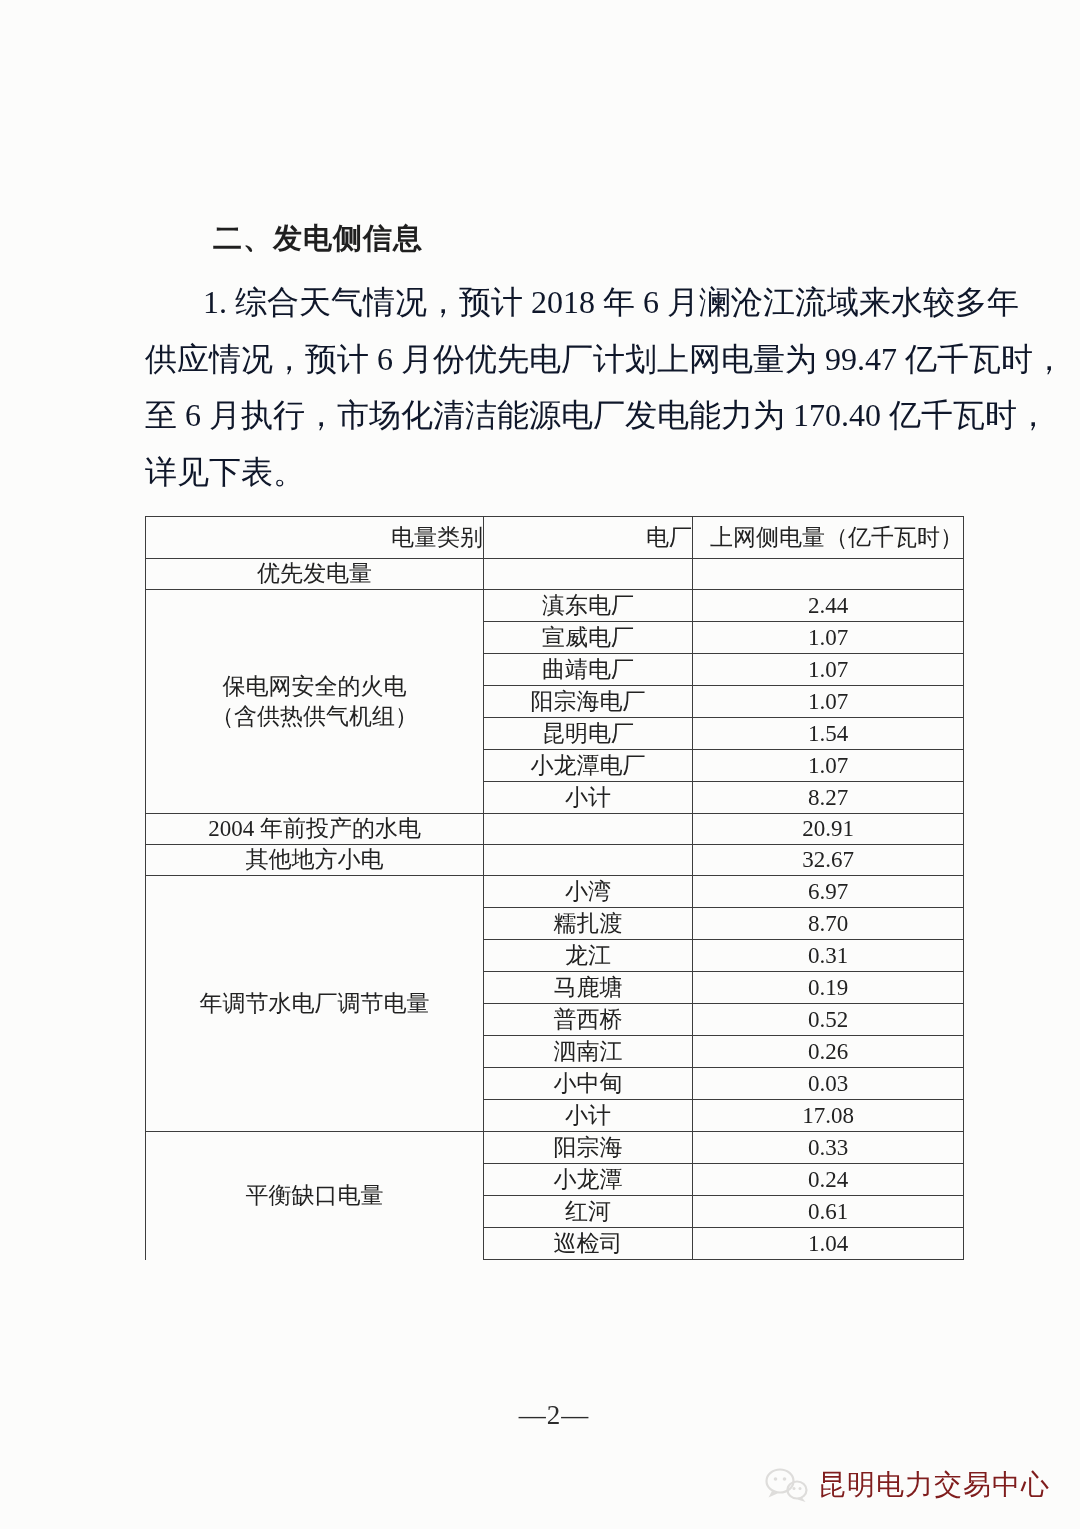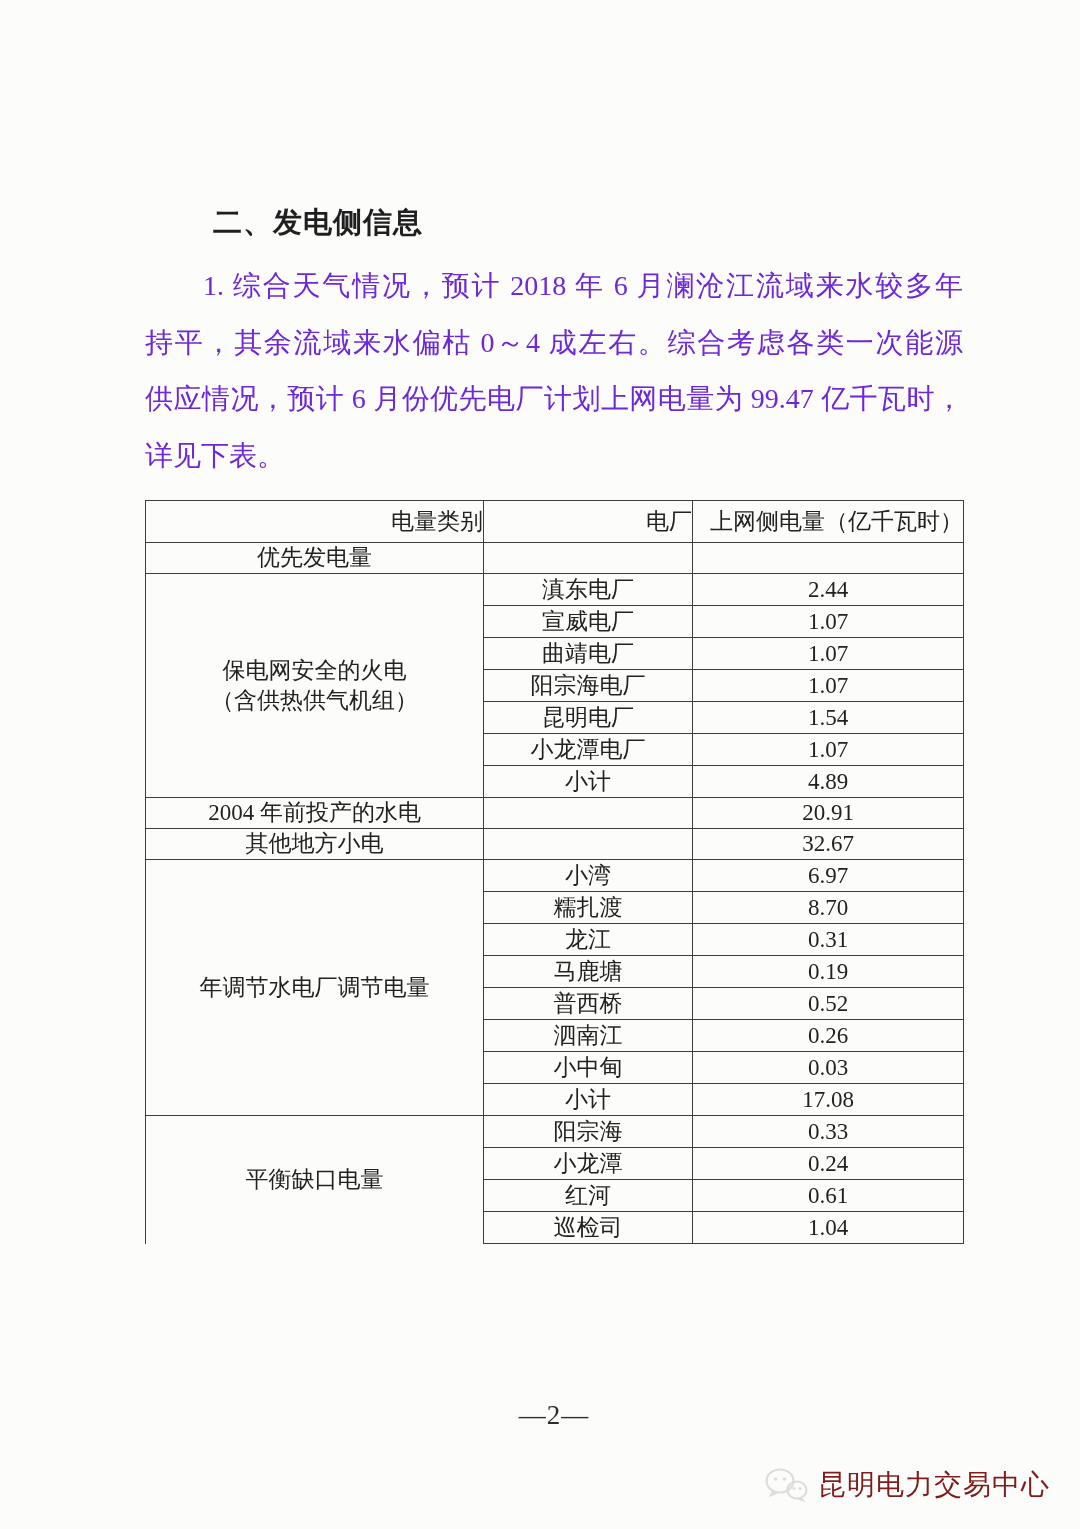--- a/index.html
+++ b/index.html
@@ -12,37 +12,37 @@
     width: 1080px;
     height: 1529px;
     background: #fcfcfb;
     overflow: hidden;
     color: #232323;
     font-family: "Liberation Serif", "DejaVu Serif", serif;
   }
   #content {
     position: absolute;
     left: 145px;
-    top: 0;
+    top: 16px;
     width: 818px;
   }
   .heading {
     margin-top: 202px;
     padding-left: 68px;
     font-family: "Liberation Sans", "DejaVu Sans", sans-serif;
     font-weight: 700;
     font-size: 29px;
     letter-spacing: 1px;
     color: #1f1f1f;
     line-height: 40px;
   }
   .paragraph {
     margin-top: 16px;
-    font-size: 28px;
-    color: #6d28d9;
+    font-size: 32px;
+    color: #0f172a;
   }
   .para-line {
     line-height: 56.5px;
     text-align: justify;
     text-align-last: justify;
     text-justify: inter-character;
     white-space: nowrap;
   }
   .para-line.first { text-indent: 58px; }
   .para-line.last  { text-align-last: left; white-space: normal; }
@@ -99,22 +99,22 @@
 </head>
 <body>
 
 <div id="page">
   <div id="content">
 
     <div class="heading">二、发电侧信息</div>
 
     <div class="paragraph">
       <div class="para-line first">1. 综合天气情况，预计 2018 年 6 月澜沧江流域来水较多年</div>
-      <div class="para-line">持平，其余流域来水偏枯 0～4 成左右。综合考虑各类一次能源</div>
       <div class="para-line">供应情况，预计 6 月份优先电厂计划上网电量为 99.47 亿千瓦时，</div>
+      <div class="para-line">至 6 月执行，市场化清洁能源电厂发电能力为 170.40 亿千瓦时，</div>
       <div class="para-line last">详见下表。</div>
     </div>
 
     <table class="power-table">
       <colgroup>
         <col style="width:338px">
         <col style="width:209px">
         <col style="width:271px">
       </colgroup>
       <thead>
@@ -151,21 +151,21 @@
           <tr>
             <td class="plant">昆明电厂</td>
             <td class="val">1.54</td>
           </tr>
           <tr>
             <td class="plant">小龙潭电厂</td>
             <td class="val">1.07</td>
           </tr>
           <tr>
             <td class="plant">小计</td>
-            <td class="val">4.89</td>
+            <td class="val">8.27</td>
           </tr>
           <tr>
             <td class="cat" rowspan="1">2004 年前投产的水电</td>
             <td class="plant"></td>
             <td class="val">20.91</td>
           </tr>
           <tr>
             <td class="cat" rowspan="1">其他地方小电</td>
             <td class="plant"></td>
             <td class="val">32.67</td>

